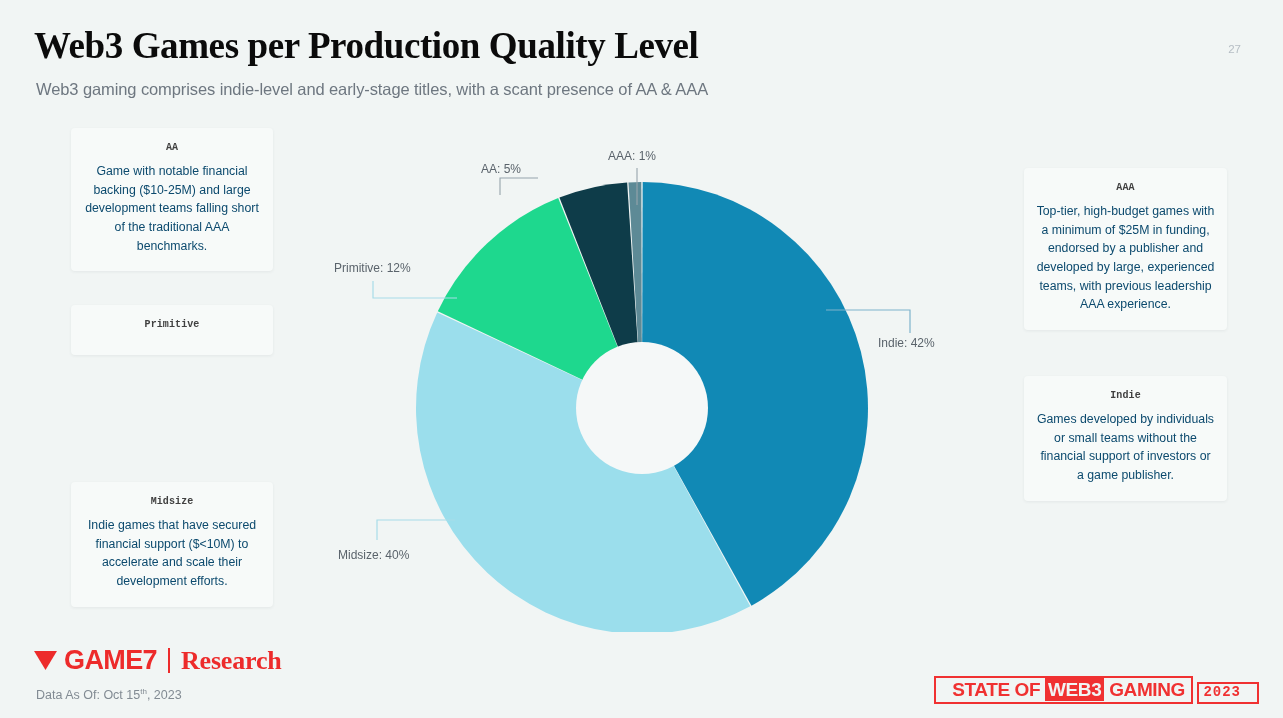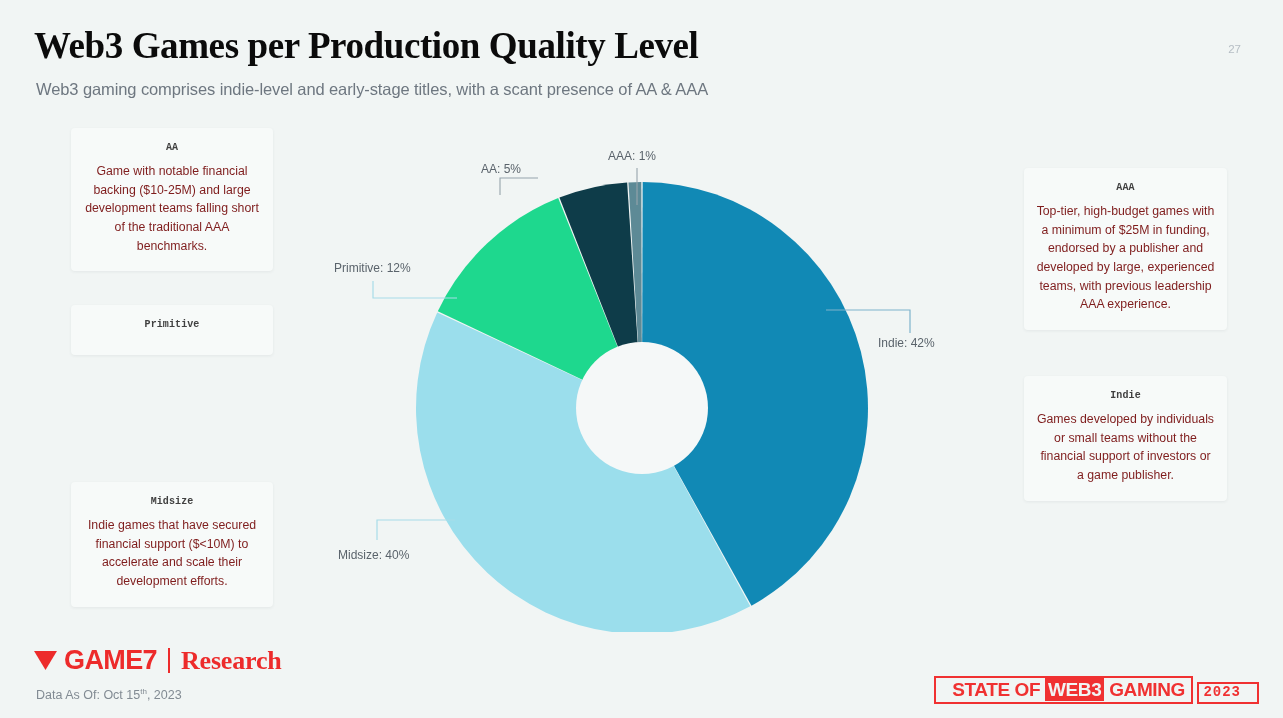--- a/index.html
+++ b/index.html
@@ -62,21 +62,21 @@
     font-weight: bold;
     color: #404040;
     margin-bottom: 9px;
     letter-spacing: 0.1px;
     font-family: Liberation Mono, monospace;
   }
 
   .card-body {
     font-size: 12.3px;
     line-height: 1.52;
-    color: #7f1d1d;
+    color: #0c4a6e;
   }
 
   #card-aa       { left: 71px;   top: 128px; }
   #card-primitive{ left: 71px;   top: 305px; }
   #card-midsize  { left: 71px;   top: 482px; }
   #card-aaa      { left: 1024px; top: 168px; width: 203px; }
   #card-indie    { left: 1024px; top: 376px; width: 203px; }
 
   
   #donut-chart {

